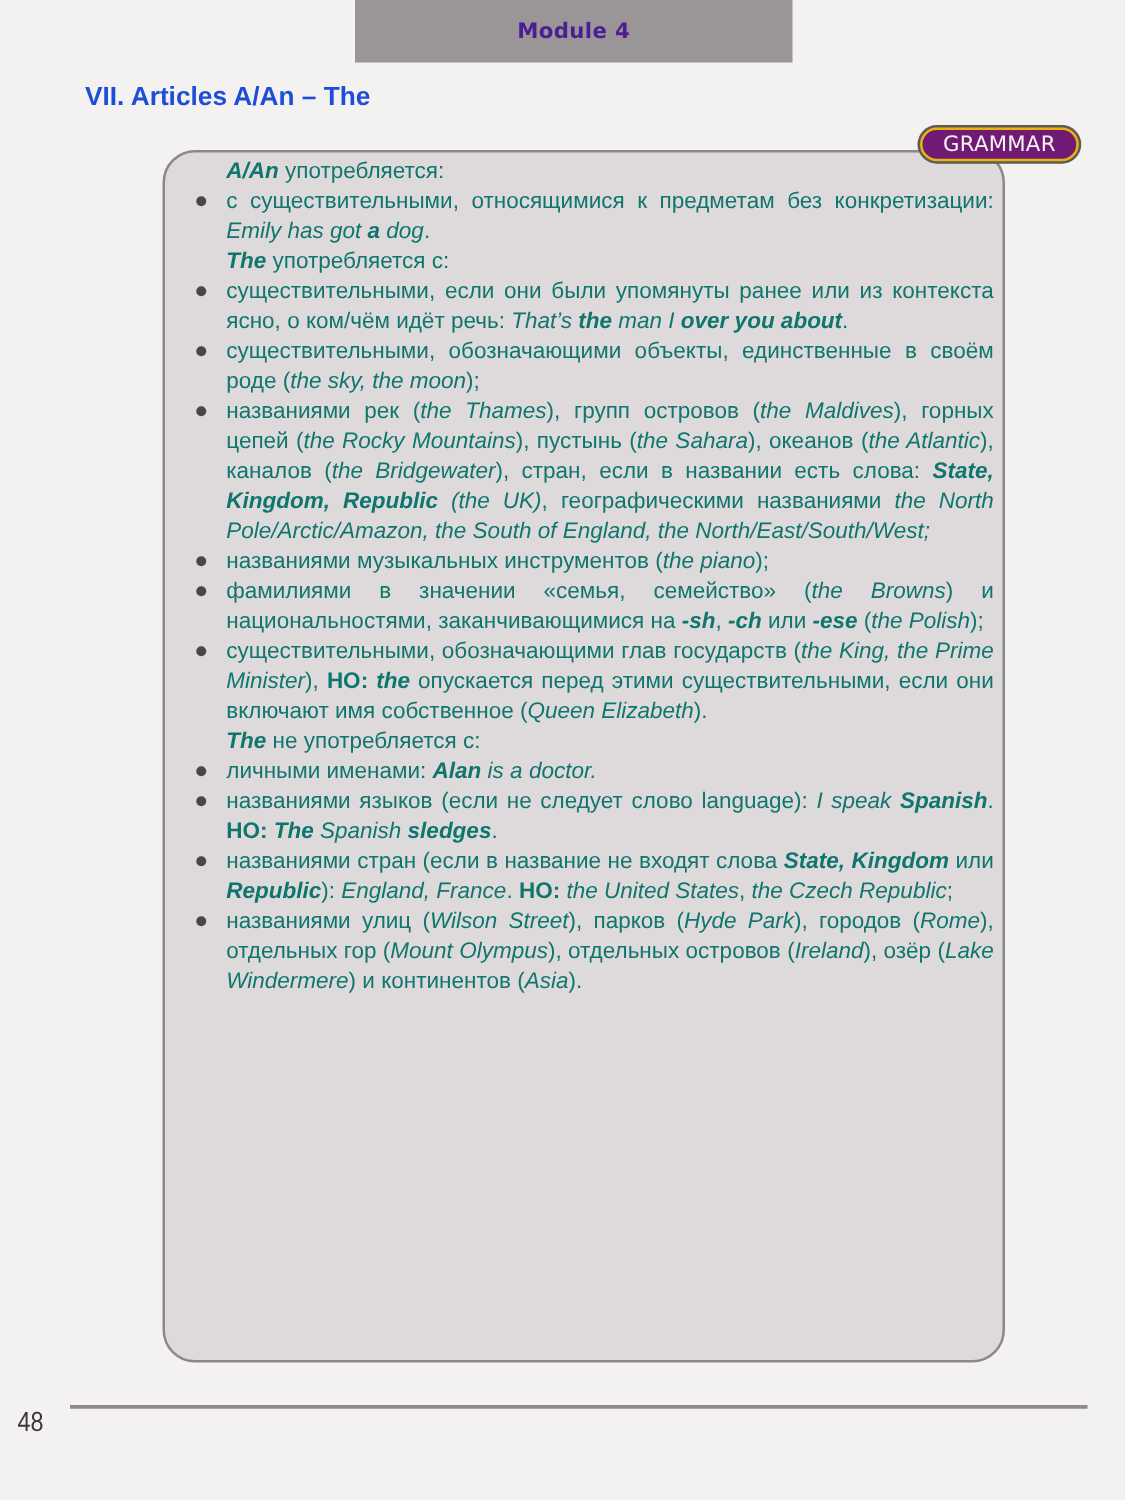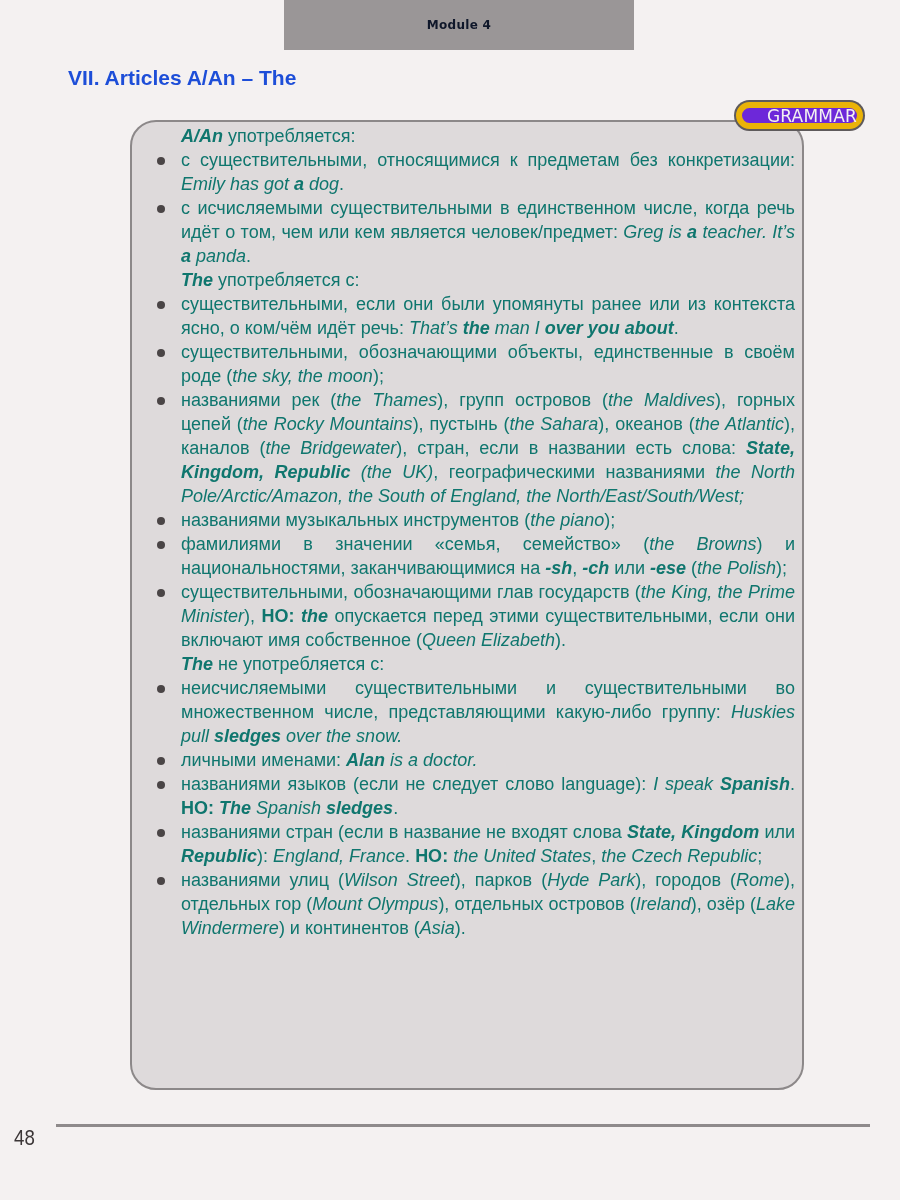--- a/index.html
+++ b/index.html
@@ -9,38 +9,38 @@
     position: relative;
     font-family: "Liberation Sans", sans-serif;
     color: #3a3536;
   }
   .module-banner {
     position: absolute; left: 284px; top: 0; width: 350px; height: 50px;
     background: #9a9697;
     display: flex; align-items: center; justify-content: center;
   }
   .module-banner span {
-    color: #0f172a; font-family: "DejaVu Sans", sans-serif;
-    font-size: 12px; font-weight: bold; letter-spacing: 0.3px;
+    color: #4c1d95; font-family: "DejaVu Sans", sans-serif;
+    font-size: 17px; font-weight: bold; letter-spacing: 0.3px;
   }
   .section-title {
     position: absolute; left: 64px; top: 62px; margin: 4px;
     font-family: "Liberation Sans", sans-serif;
     font-size: 21px; font-weight: bold; color: #1d4ed8;
   }
   .grammar-badge {
     position: absolute; left: 734px; top: 100px; width: 131px; height: 31px;
     border-radius: 16px; background: #5e5a5b;
     box-sizing: border-box; padding: 2px;
   }
   .grammar-badge .inner {
     width: 100%; height: 100%; box-sizing: border-box;
-    border: 6px solid #eab308; border-radius: 14px;
-    background: #6d28d9;
-    display: flex; align-items: center; justify-content: flex-end;
+    border: 2px solid #eab308; border-radius: 14px;
+    background: #701a75;
+    display: flex; align-items: center; justify-content: center;
   }
   .grammar-badge span {
     color: #f3f1f1; font-family: "DejaVu Sans", sans-serif;
     font-size: 17px; letter-spacing: 0.2px;
   }
   .grammar-box {
     position: absolute; left: 130px; top: 120px; width: 674px; height: 970px;
     background: #dedadb;
     border: 2px solid #8c8889;
     border-radius: 26px 26px 26px 26px;
@@ -83,30 +83,28 @@
 
 <div class="grammar-badge">
   <div class="inner">
     <span>GRAMMAR</span>
   </div>
 </div>
 
 <div class="content" id="rule-content">
     <p class="heading-line"><span class="bi">A/An</span><span> употребляется:</span></p>
     <p class="item"><span class="bullet"></span><span>с существительными, относящимися к предметам без конкретизации: </span><span class="i">Emily has got </span><span class="bi">a</span><span class="i"> dog</span><span>.</span></p>
-    <p class="item"><span class="bullet"></span><span>с исчисляемыми существительными в единственном числе, когда речь идёт о том, чем или кем является человек/предмет: </span><span class="i">Greg is </span><span class="bi">a</span><span class="i"> teacher. It’s </span><span class="bi">a</span><span class="i"> panda</span><span>.</span></p>
     <p class="heading-line"><span class="bi">The</span><span> употребляется с:</span></p>
     <p class="item"><span class="bullet"></span><span>существительными, если они были упомянуты ранее или из контекста ясно, о ком/чём идёт речь: </span><span class="i">That’s </span><span class="bi">the</span><span class="i"> man I </span><span class="bi">over you about</span><span>.</span></p>
     <p class="item"><span class="bullet"></span><span>существительными, обозначающими объекты, единственные в своём роде (</span><span class="i">the sky, the moon</span><span>);</span></p>
     <p class="item"><span class="bullet"></span><span>названиями рек (</span><span class="i">the Thames</span><span>), групп островов (</span><span class="i">the Maldives</span><span>), горных цепей (</span><span class="i">the Rocky Mountains</span><span>), пустынь (</span><span class="i">the Sahara</span><span>), океанов (</span><span class="i">the Atlantic</span><span>), каналов (</span><span class="i">the Bridgewater</span><span>), стран, если в названии есть слова: </span><span class="bi">State, Kingdom, Republic</span><span class="i"> (the UK)</span><span>, географическими названиями </span><span class="i">the North Pole/Arctic/Amazon, the South of England, the North/East/South/West;</span></p>
     <p class="item"><span class="bullet"></span><span>названиями музыкальных инструментов (</span><span class="i">the piano</span><span>);</span></p>
     <p class="item"><span class="bullet"></span><span>фамилиями в значении «семья, семейство» (</span><span class="i">the Browns</span><span>) и национальностями, заканчивающимися на </span><span class="bi">-sh</span><span>, </span><span class="bi">-ch</span><span> или </span><span class="bi">-ese</span><span> (</span><span class="i">the Polish</span><span>);</span></p>
     <p class="item"><span class="bullet"></span><span>существительными, обозначающими глав государств (</span><span class="i">the King, the Prime Minister</span><span>), </span><span class="b">НО: </span><span class="bi">the</span><span> опускается перед этими существительными, если они включают имя собственное (</span><span class="i">Queen Elizabeth</span><span>).</span></p>
     <p class="heading-line"><span class="bi">The</span><span> не употребляется с:</span></p>
-    <p class="item"><span class="bullet"></span><span>неисчисляемыми существительными и существительными во множественном числе, представляющими какую-либо группу: </span><span class="i">Huskies pull </span><span class="bi">sledges</span><span class="i"> over the snow.</span></p>
     <p class="item"><span class="bullet"></span><span>личными именами: </span><span class="bi">Alan</span><span class="i"> is a doctor.</span></p>
     <p class="item"><span class="bullet"></span><span>названиями языков (если не следует слово language): </span><span class="i">I speak </span><span class="bi">Spanish</span><span>. </span><span class="b">НО: </span><span class="bi">The</span><span class="i"> Spanish </span><span class="bi">sledges</span><span>.</span></p>
     <p class="item"><span class="bullet"></span><span>названиями стран (если в название не входят слова </span><span class="bi">State, Kingdom</span><span> или </span><span class="bi">Republic</span><span>): </span><span class="i">England, France</span><span>. </span><span class="b">НО: </span><span class="i">the United States</span><span>, </span><span class="i">the Czech Republic</span><span>;</span></p>
     <p class="item"><span class="bullet"></span><span>названиями улиц (</span><span class="i">Wilson Street</span><span>), парков (</span><span class="i">Hyde Park</span><span>), городов (</span><span class="i">Rome</span><span>), отдельных гор (</span><span class="i">Mount Olympus</span><span>), отдельных островов (</span><span class="i">Ireland</span><span>), озёр (</span><span class="i">Lake Windermere</span><span>) и континентов (</span><span class="i">Asia</span><span>).</span></p>
   </div>
 
 <div class="footer-rule"></div>
 <div class="page-number">48</div>
 
 </body></html>

